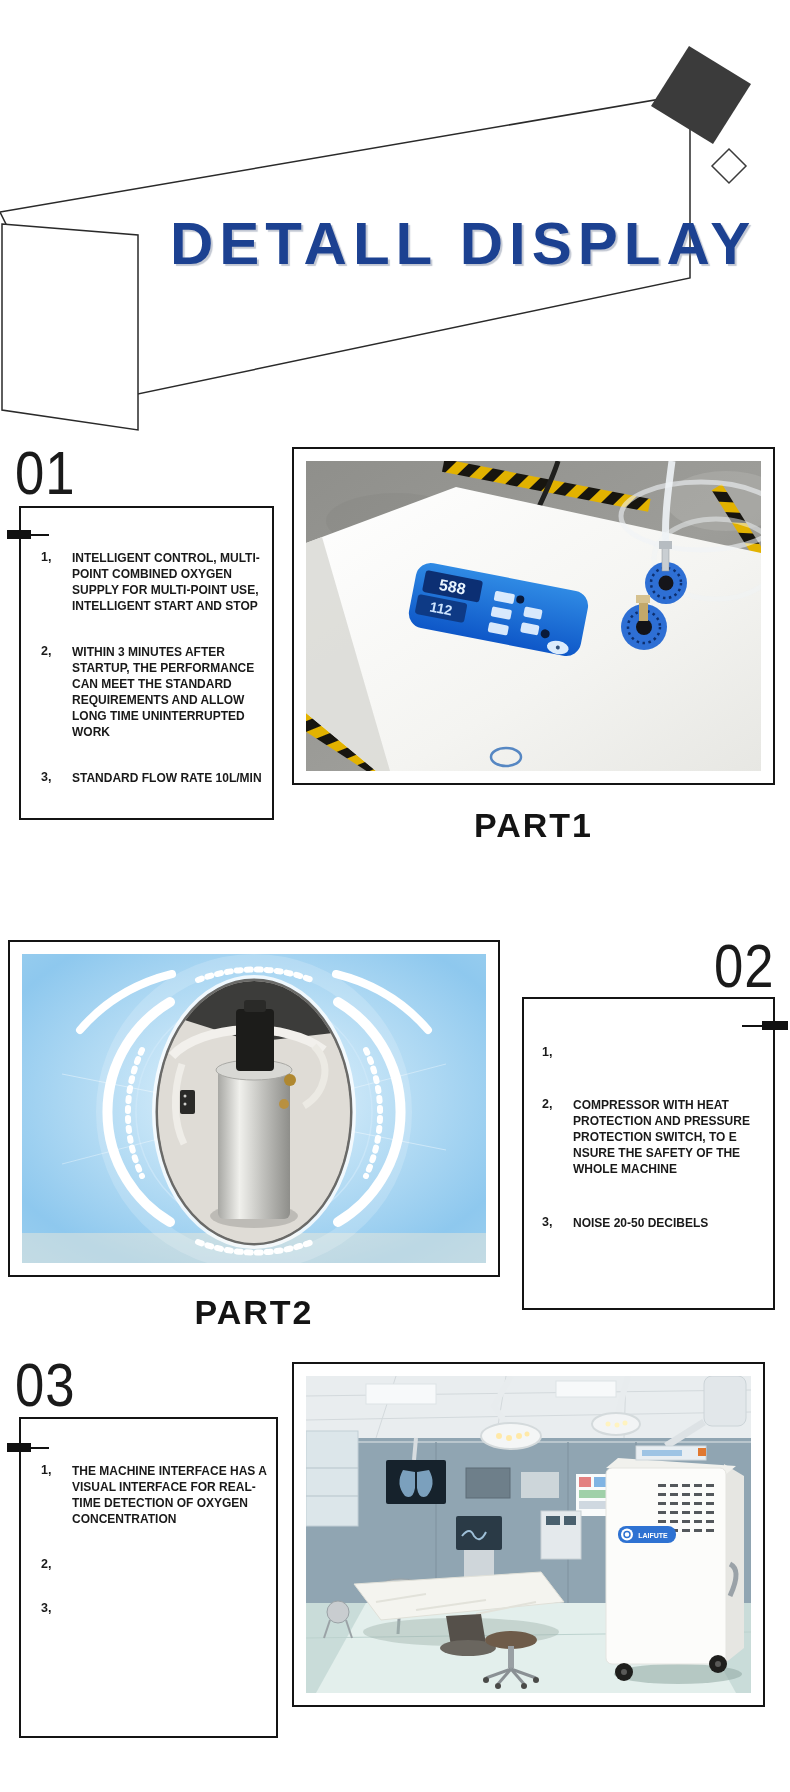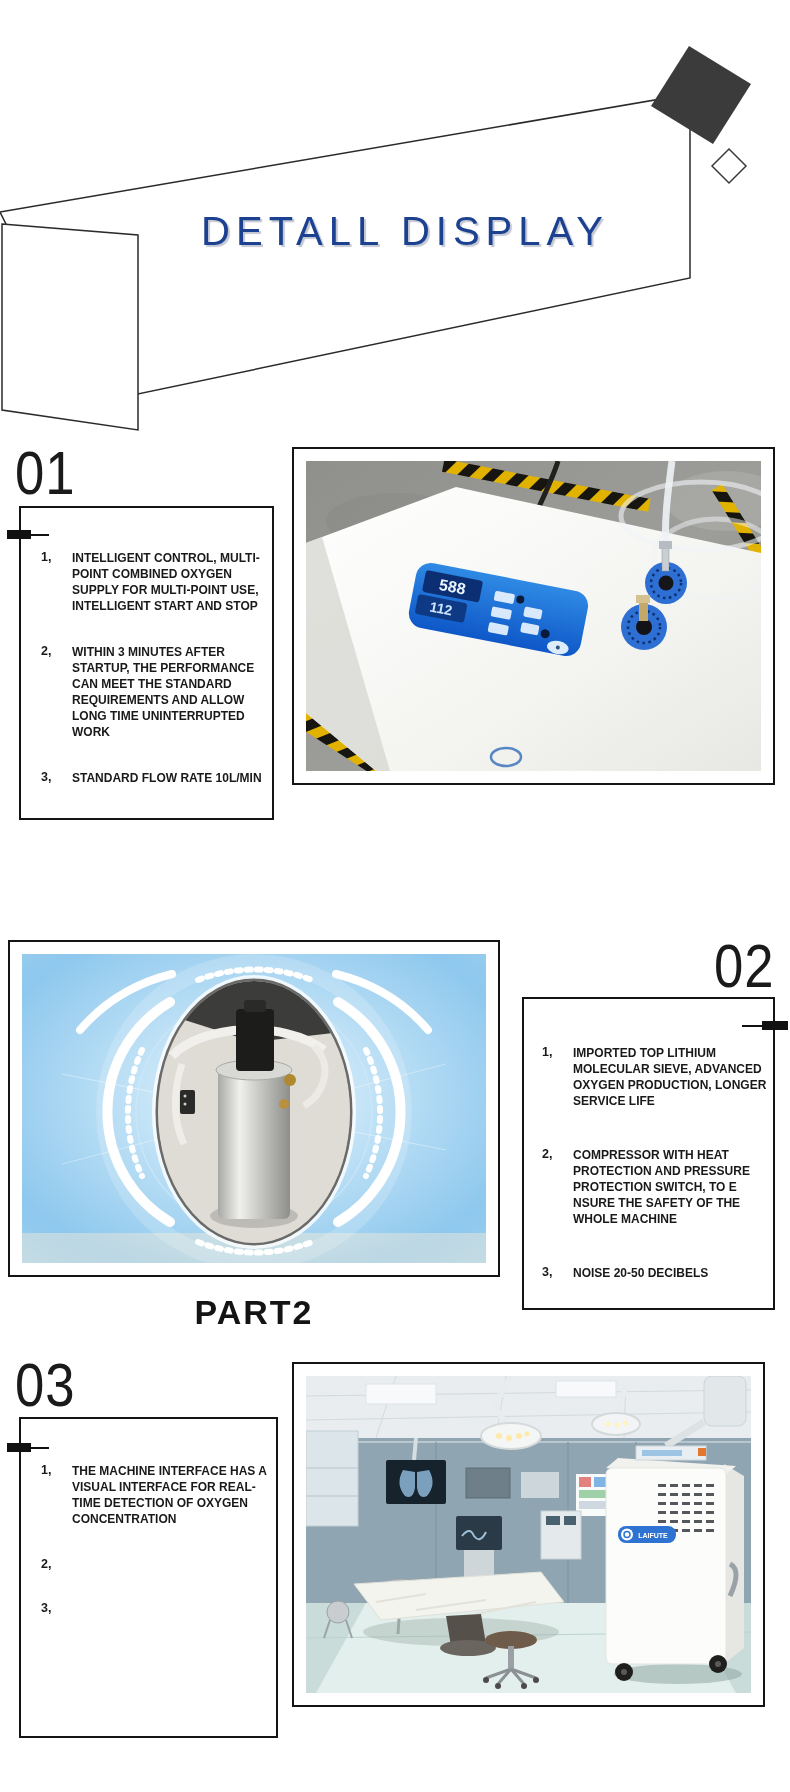--- a/index.html
+++ b/index.html
@@ -1,20 +1,20 @@
 <!DOCTYPE html>
 <html><head>
 <meta charset="utf-8">
 <style>
   html,body{margin:0;padding:0;background:#ffffff;}
   #page{position:relative;width:790px;height:1792px;background:#fff;overflow:hidden;
         font-family:"Liberation Sans",sans-serif;}
   .abs{position:absolute;}
   
-  #title{left:170px;top:209px;width:470px;text-align:center;font-size:40px;font-weight:normal;
+  #title{left:170px;top:209px;width:470px;text-align:center;font-size:60px;font-weight:bold;
          letter-spacing:6px;color:#1c4191;white-space:nowrap;
          text-shadow:2px 2px 1px rgba(120,130,155,.45);}
   
   .bignum{font-size:62px;line-height:1;font-weight:400;color:#1a1a1a;
           transform:scaleX(.85);transform-origin:left top;letter-spacing:1px;}
   
   .ibox{box-sizing:border-box;border:2px solid #141414;background:#fff;}
   .item{display:flex;margin-bottom:30px;}
   .inum{flex:0 0 22px;font-weight:bold;font-size:12.5px;color:#191919;}
   .itxt{font-weight:bold;font-size:12px;line-height:16px;color:#191919;letter-spacing:0;margin-left:9px;}
@@ -129,20 +129,21 @@
       </g>
       <g>
         <circle cx="338" cy="166" r="23" fill="#2e6fd4"></circle>
         <circle cx="338" cy="166" r="16" fill="none" stroke="#0d2f6e" stroke-width="2.5" stroke-dasharray="2.5 3.5"></circle>
         <circle cx="338" cy="166" r="8" fill="#131317"></circle>
         <rect x="333" y="140" width="9" height="20" fill="#c2a86a"></rect>
         <rect x="330" y="134" width="14" height="8" fill="#d6c290"></rect>
       </g>
     </svg>
   </div>
+  <div class="abs part" style="left:292px;top:806px;width:483px">PART1</div>
 
   <div class="abs photo" style="left:8px;top:940px;width:492px;height:337px">
     <svg width="464" height="309" viewBox="0 0 464 309">
       <defs>
         <radialGradient id="bg2" cx="50%" cy="46%" r="75%">
           <stop offset="0" stop-color="#eaf6fd"></stop>
             <stop offset=".45" stop-color="#b5dcf4"></stop>
           <stop offset=".8" stop-color="#8ec8ee"></stop>
             <stop offset="1" stop-color="#9ccfee"></stop>
         </radialGradient>
@@ -193,21 +194,20 @@
           <circle cx="163" cy="150" r="1.5" fill="#cfcfcb"></circle>
       </g>
     </svg>
   </div>
 
   <div class="abs bignum" style="left:714px;top:935px">02</div>
 
   <div class="abs ibox b2" style="left:522px;top:997px;width:253px;height:313px;padding:46px 4px 0 18px">
     <div class="item">
       <span class="inum">1,</span>
-      <span class="itxt">IMPORTED TOP LITHIUM MOLECULAR SIEVE, ADVANCED OXYGEN PRODUCTION, LONGER SERVICE LIFE</span>
     </div>
     <div class="item">
       <span class="inum">2,</span>
       <span class="itxt">COMPRESSOR WITH HEAT PROTECTION AND PRESSURE PROTECTION SWITCH, TO E NSURE THE SAFETY OF THE WHOLE MACHINE</span>
     </div>
     <div class="item">
       <span class="inum">3,</span>
       <span class="itxt">NOISE 20-50 DECIBELS</span>
     </div>
   </div>

